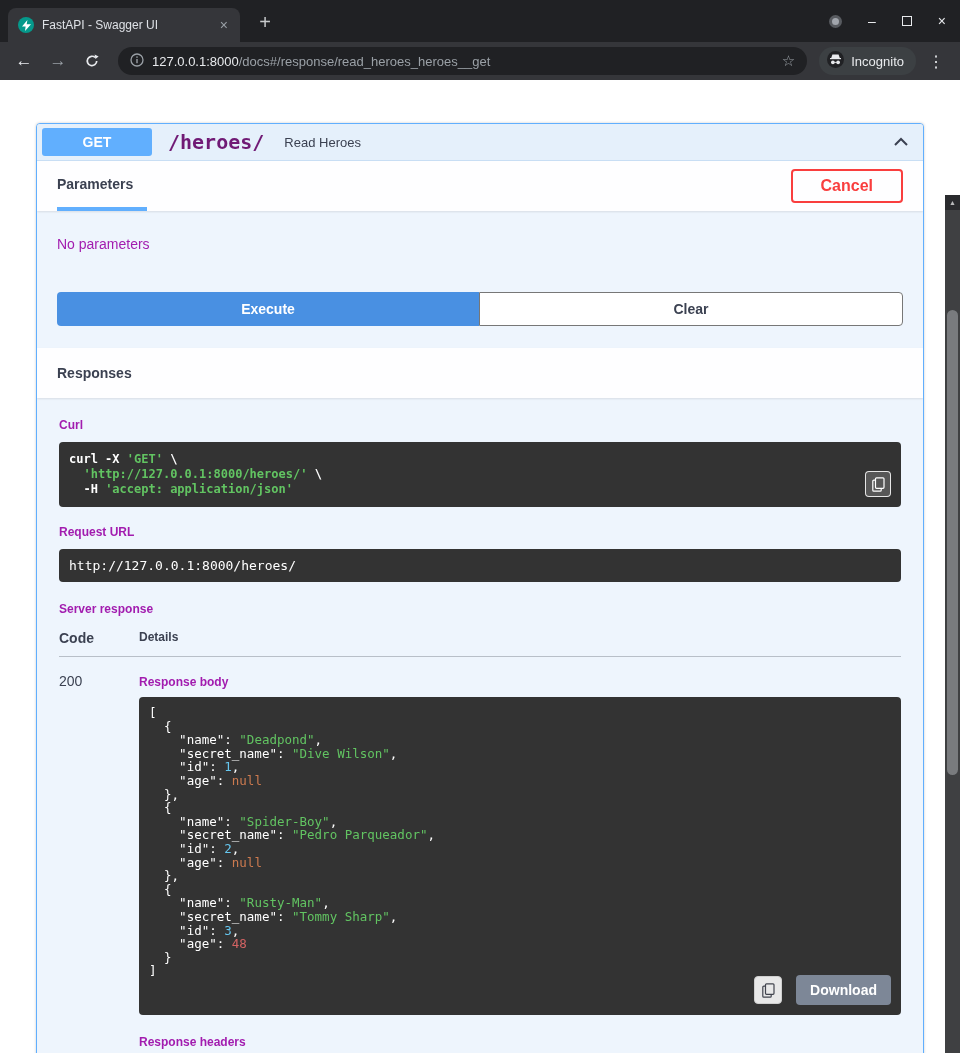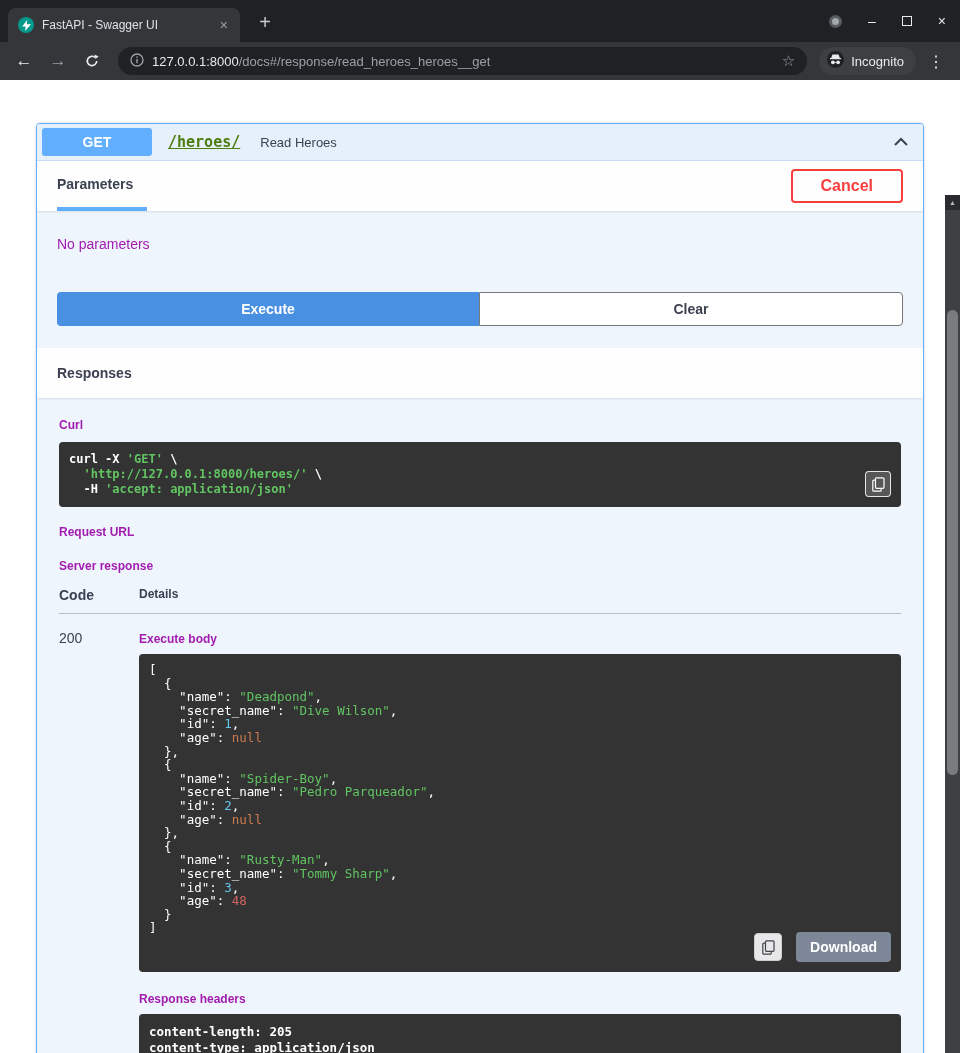--- a/index.html
+++ b/index.html
@@ -36,21 +36,21 @@
   
   .page { position:relative; height:973px; background:#fff; padding:8px 36px 0 36px;margin-top:35px; }
 
   .opblock { border:1px solid var(--accent-blue,#61affe); border-radius:4px; background:#eef5fd;
     box-shadow:0 0 3px rgba(0,0,0,.19); overflow:hidden; }
 
   .opblock-summary { display:flex; align-items:center; gap:10px; padding:5px 14px 5px 5px;
     background:#e5f0fb; border-bottom:1px solid #c9dff5; height:37px; }
   .method-badge { background:var(--accent-blue,#61affe); color:#fff; font-weight:bold; font-size:14px;
     border-radius:3px; width:110px; text-align:center; padding:6px 0; }
-  .op-path { font-family:"DejaVu Sans Mono",monospace; font-weight:bold; font-size:15px; color:#4d7c0f; margin-left:6px;text-decoration:underline; }
+  .op-path { font-family:"DejaVu Sans Mono",monospace; font-weight:bold; font-size:20px; color:#701a75; margin-left:6px; }
   .op-summary { font-size:13px; color:#3b4151; margin-left:10px; }
   .chevron { margin-left:auto; display:flex; align-items:center; }
 
   .section-header { display:flex; align-items:center; justify-content:space-between;
     background:rgba(255,255,255,.9); box-shadow:0 1px 2px rgba(0,0,0,.1); padding:0 20px; min-height:50px; }
   .sec-title { font-size:14px; font-weight:bold; color:#3b4151; }
   .param-tab { height:50px; display:flex; align-items:center; border-bottom:4px solid var(--accent-blue,#61affe); padding-right:14px; }
   .cancel-btn { border:2px solid var(--cancel-red,#f93e3e); color:var(--cancel-red,#f93e3e); background:transparent;
     border-radius:4px; font-size:16px; font-weight:700; padding:6px 28px; cursor:pointer; }
 
@@ -204,32 +204,33 @@
     <div class="responses-inner">
       <div class="block-label">Curl</div>
       <div class="dark-block curl-block"><span>curl -X <span class="tk-str">'GET'</span> \
   <span class="tk-str">'http://127.0.0.1:8000/heroes/'</span> \
   -H <span class="tk-str">'accept: application/json'</span></span><span class="copy-btn"><svg width="13" height="15" viewBox="0 0 13 15">
               <rect x="3.5" y="0.8" width="8.5" height="10.5" rx="1" stroke="#fff" stroke-width="1.2" fill="none"></rect>
               <path d="M3.5 3.2 H1.8 a1 1 0 0 0 -1 1 V13.2 a1 1 0 0 0 1 1 H8.2 a1 1 0 0 0 1-1 V11.3" stroke="#fff" stroke-width="1.2" fill="none"></path>
             </svg></span></div>
 
       <div class="block-label requrl-label">Request URL</div>
+      <div class="dark-block requrl-block"><span>http://127.0.0.1:8000/heroes/</span></div>
 
       <div class="block-label srvresp-label">Server response</div>
 
       <div class="resp-table-head">
         <span class="col-code-head">Code</span>
         <span class="col-details-head">Details</span>
       </div>
 
       <div class="resp-row">
         <span class="code-cell">200</span>
         <div class="details-cell">
-          <div class="block-label respbody-label">Execute body</div>
+          <div class="block-label respbody-label">Response body</div>
           <div class="dark-block json-block"><span>[
   {
     <span class="tk-key">"name"</span>: <span class="tk-str">"Deadpond"</span>,
     <span class="tk-key">"secret_name"</span>: <span class="tk-str">"Dive Wilson"</span>,
     <span class="tk-key">"id"</span>: <span class="tk-numb">1</span>,
     <span class="tk-key">"age"</span>: <span class="tk-null">null</span>
   },
   {
     <span class="tk-key">"name"</span>: <span class="tk-str">"Spider-Boy"</span>,
     <span class="tk-key">"secret_name"</span>: <span class="tk-str">"Pedro Parqueador"</span>,

